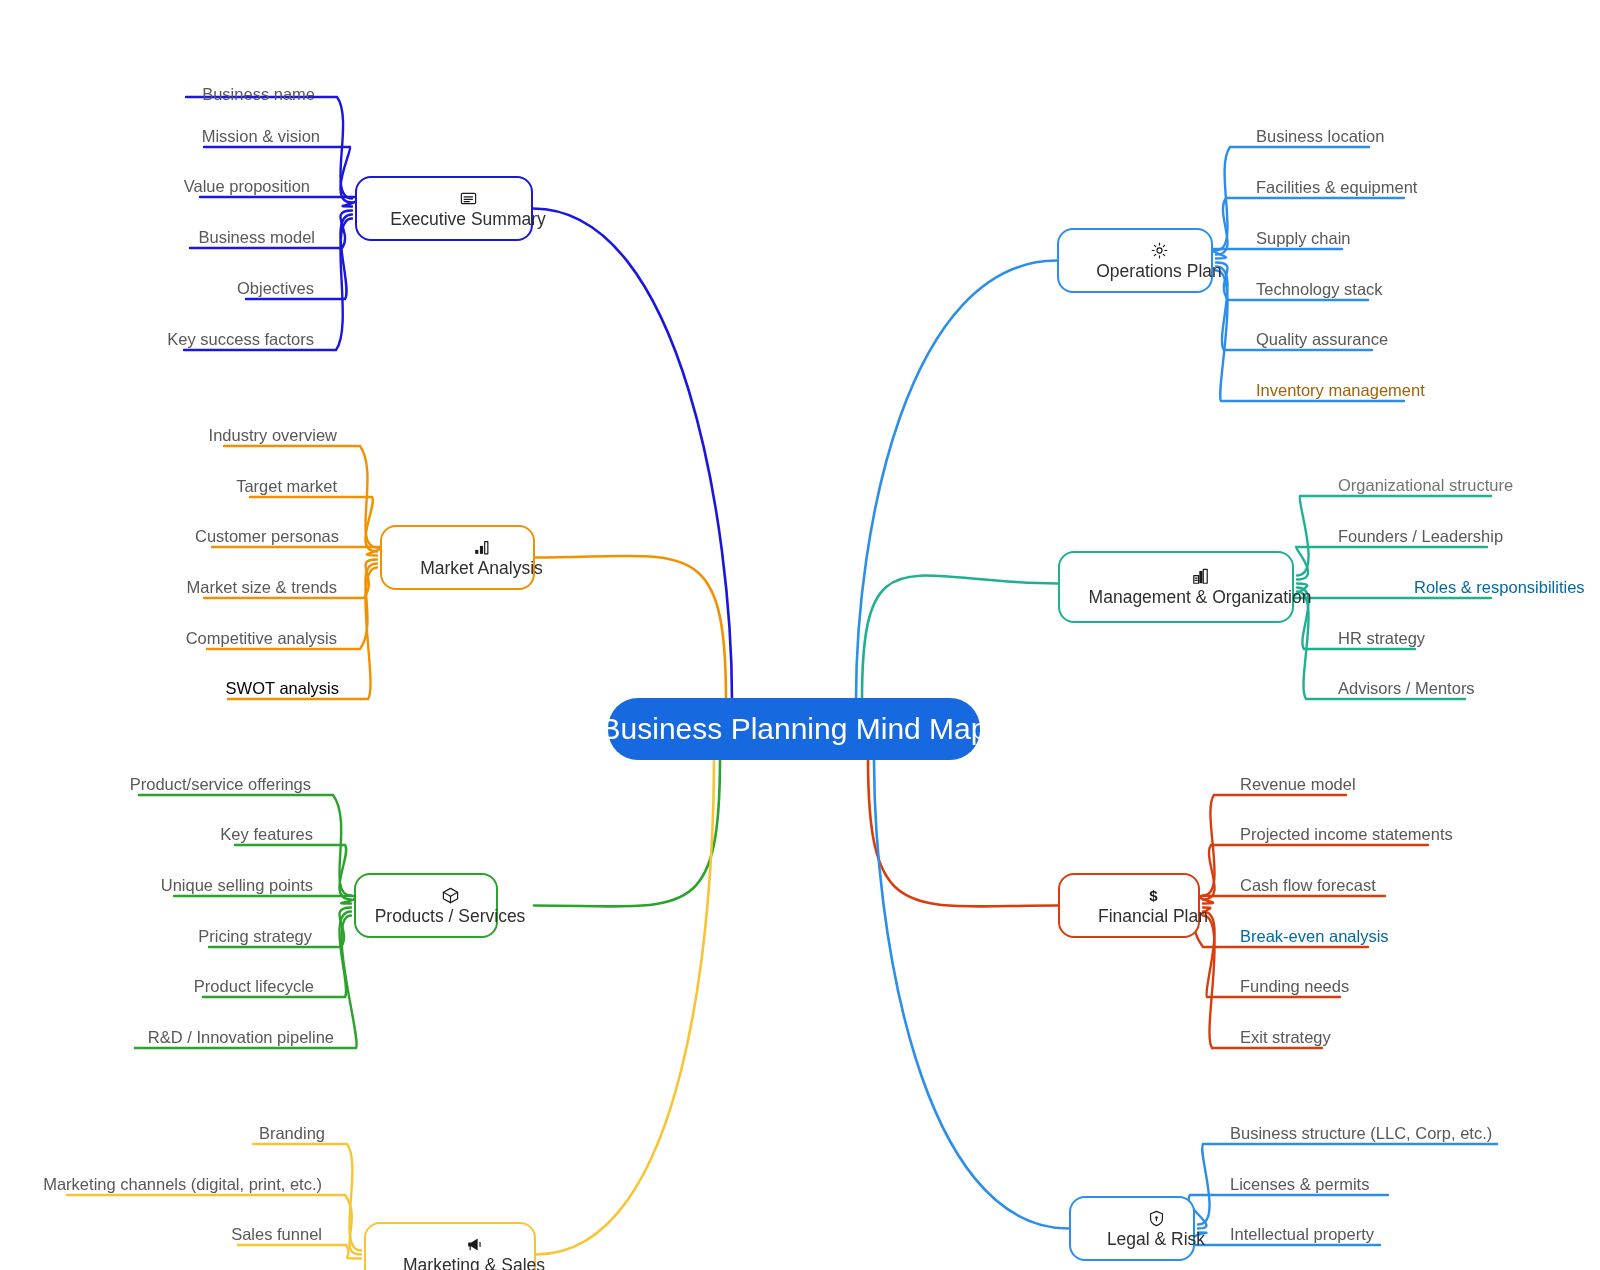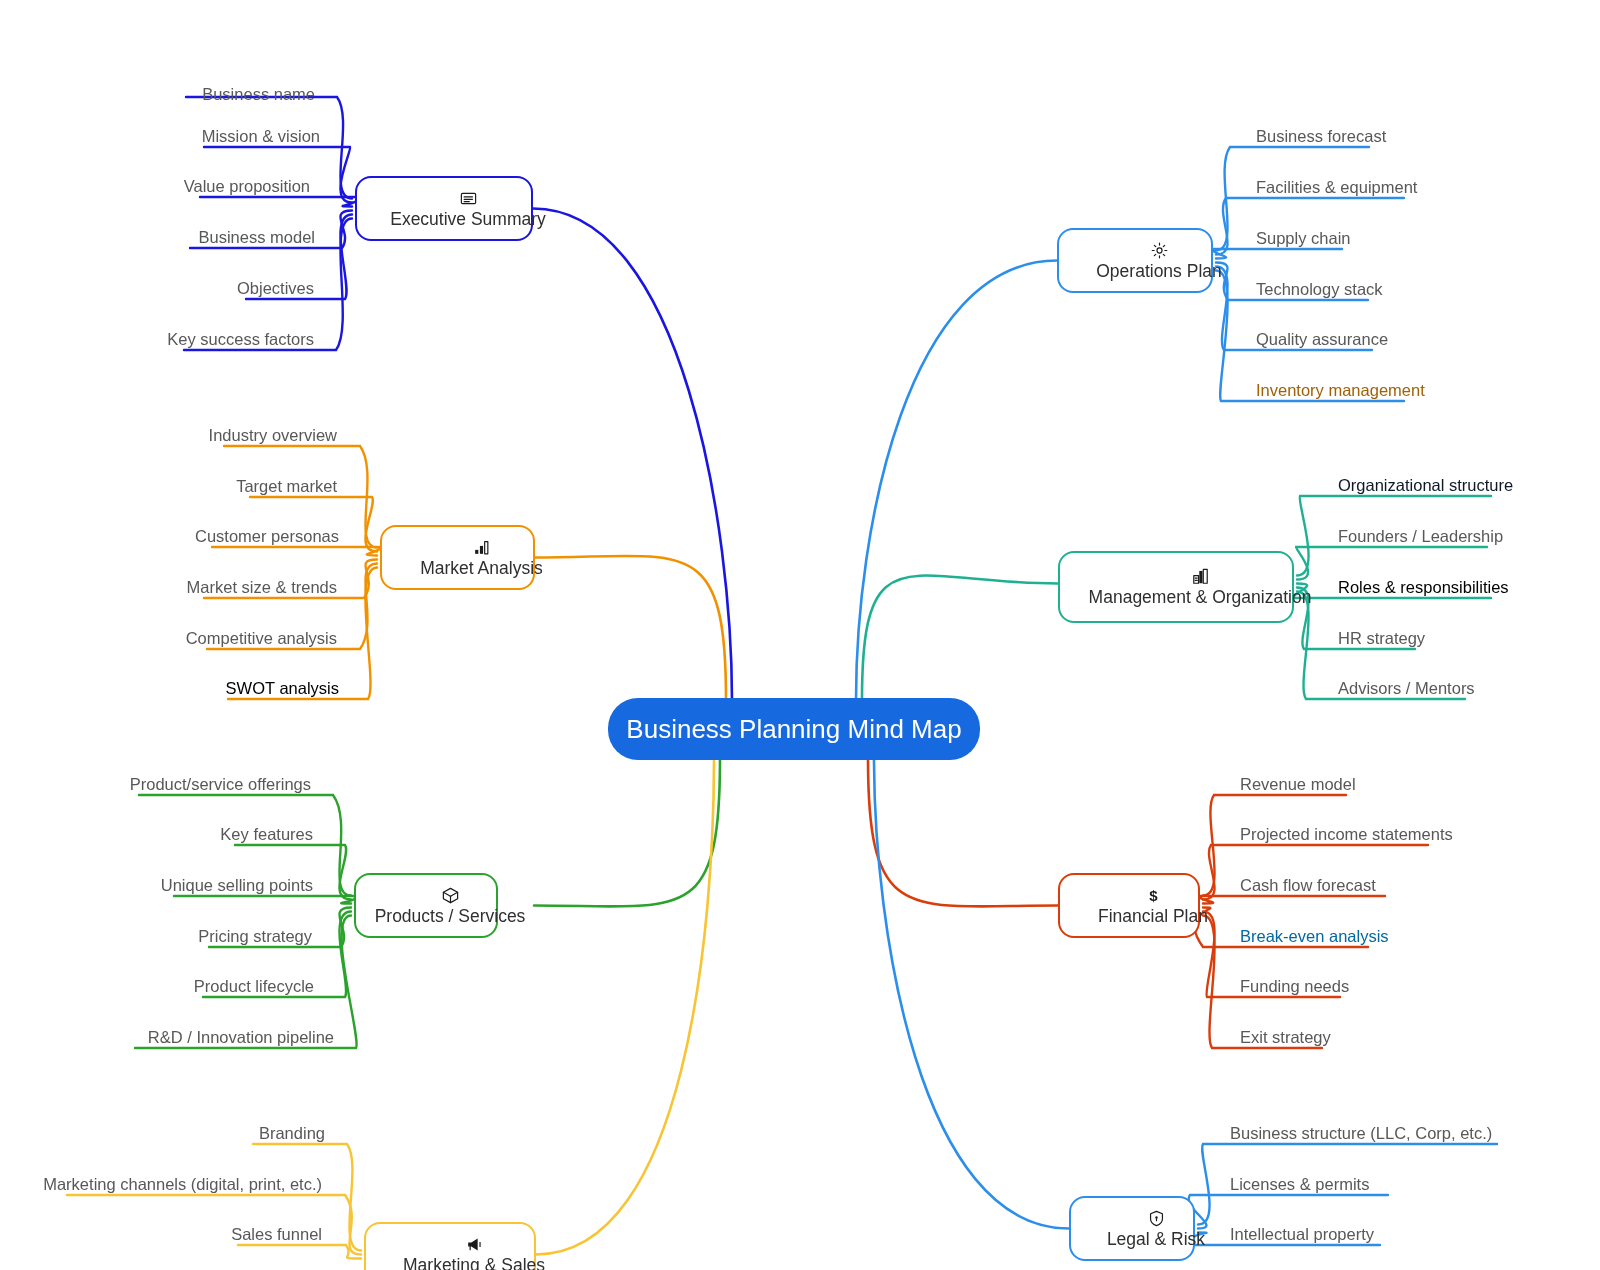--- a/index.html
+++ b/index.html
@@ -59,21 +59,21 @@
     box-sizing: border-box;
     background: #1769E0;
     border-radius: 30px;
     display: flex;
     align-items: center;
     justify-content: center;
     z-index: 6;
   }
   .center-node .center-label {
     color: #ffffff;
-    font-size: 26px;
+    font-size: 30px;
     line-height: 30px;
     white-space: nowrap;
   }
   .leaf-label {
     position: absolute;
     font-size: 16.5px;
     line-height: 20px;
     color: #585858;
     white-space: nowrap;
     z-index: 4;
@@ -204,41 +204,41 @@
       <div class="leaf-label left" style="top: 1224px; left: 0px; width: 322px; color: rgb(88, 88, 88);">Sales funnel</div>
       <div class="node" style="left: 1057px; top: 228px; width: 156px; height: 65px; border-color: rgb(44, 142, 235);">
         <span class="node-icon">
           <svg width="19" height="19" viewBox="0 0 24 24">
             <circle cx="12" cy="12" r="3.2" fill="none" stroke="#1b1b1b" stroke-width="1.5" stroke-linecap="round" stroke-linejoin="round"></circle>
             <path d="M12 2.8v2.4M12 18.8v2.4M21.2 12h-2.4M5.2 12H2.8M18.5 5.5l-1.7 1.7M7.2 16.8l-1.7 1.7M18.5 18.5l-1.7-1.7M7.2 7.2 5.5 5.5" fill="none" stroke="#1b1b1b" stroke-width="1.5" stroke-linecap="round" stroke-linejoin="round"></path>
           </svg>
         </span>
         <span class="node-label">Operations Plan</span>
       </div>
-      <div class="leaf-label right" style="top: 126px; left: 1256px; color: rgb(88, 88, 88);">Business forecast</div>
+      <div class="leaf-label right" style="top: 126px; left: 1256px; color: rgb(88, 88, 88);">Business location</div>
       <div class="leaf-label right" style="top: 177px; left: 1256px; color: rgb(88, 88, 88);">Facilities &amp; equipment</div>
       <div class="leaf-label right" style="top: 228px; left: 1256px; color: rgb(88, 88, 88);">Supply chain</div>
       <div class="leaf-label right" style="top: 279px; left: 1256px; color: rgb(88, 88, 88);">Technology stack</div>
       <div class="leaf-label right" style="top: 329px; left: 1256px; color: rgb(88, 88, 88);">Quality assurance</div>
       <div class="leaf-label right" style="top: 380px; left: 1256px; color: #a16207;">Inventory management</div>
       <div class="node" style="left: 1058px; top: 551px; width: 236px; height: 72px; border-color: rgb(31, 176, 146);">
         <span class="node-icon">
           <svg width="19" height="19" viewBox="0 0 24 24">
             <rect x="3.5" y="11" width="6" height="9.5" fill="none" stroke="#1b1b1b" stroke-width="1.5" stroke-linecap="round" stroke-linejoin="round"></rect>
             <rect x="10.5" y="5" width="4" height="15.5" fill="#1b1b1b"></rect>
             <rect x="15.5" y="3" width="5" height="17.5" fill="none" stroke="#1b1b1b" stroke-width="1.5" stroke-linecap="round" stroke-linejoin="round"></rect>
             <line x1="5.2" y1="14" x2="7.8" y2="14" fill="none" stroke="#1b1b1b" stroke-width="1.5" stroke-linecap="round" stroke-linejoin="round"></line>
             <line x1="5.2" y1="17" x2="7.8" y2="17" fill="none" stroke="#1b1b1b" stroke-width="1.5" stroke-linecap="round" stroke-linejoin="round"></line>
           </svg>
         </span>
         <span class="node-label">Management &amp; Organization</span>
       </div>
-      <div class="leaf-label right" style="top: 475px; left: 1338px; color: #0f172a;">Organizational structure</div>
+      <div class="leaf-label right" style="top: 475px; left: 1338px; color: #737373;">Organizational structure</div>
       <div class="leaf-label right" style="top: 526px; left: 1338px; color: rgb(88, 88, 88);">Founders / Leadership</div>
-      <div class="leaf-label right" style="top: 577px; left: 1338px; color: #000000;">Roles &amp; responsibilities</div>
+      <div class="leaf-label right" style="top: 577px; left: 1414px; color: #0369a1;">Roles &amp; responsibilities</div>
       <div class="leaf-label right" style="top: 628px; left: 1338px; color: rgb(88, 88, 88);">HR strategy</div>
       <div class="leaf-label right" style="top: 678px; left: 1338px; color: rgb(88, 88, 88);">Advisors / Mentors</div>
       <div class="node" style="left: 1058px; top: 873px; width: 142px; height: 65px; border-color: rgb(217, 61, 11);">
         <span class="node-icon">
           <svg width="19" height="19" viewBox="0 0 24 24">
             <text x="12" y="18.5" text-anchor="middle" font-family="Liberation Sans, sans-serif" font-size="19" font-weight="bold" fill="#1b1b1b">$</text>
           </svg>
         </span>
         <span class="node-label">Financial Plan</span>
       </div>

